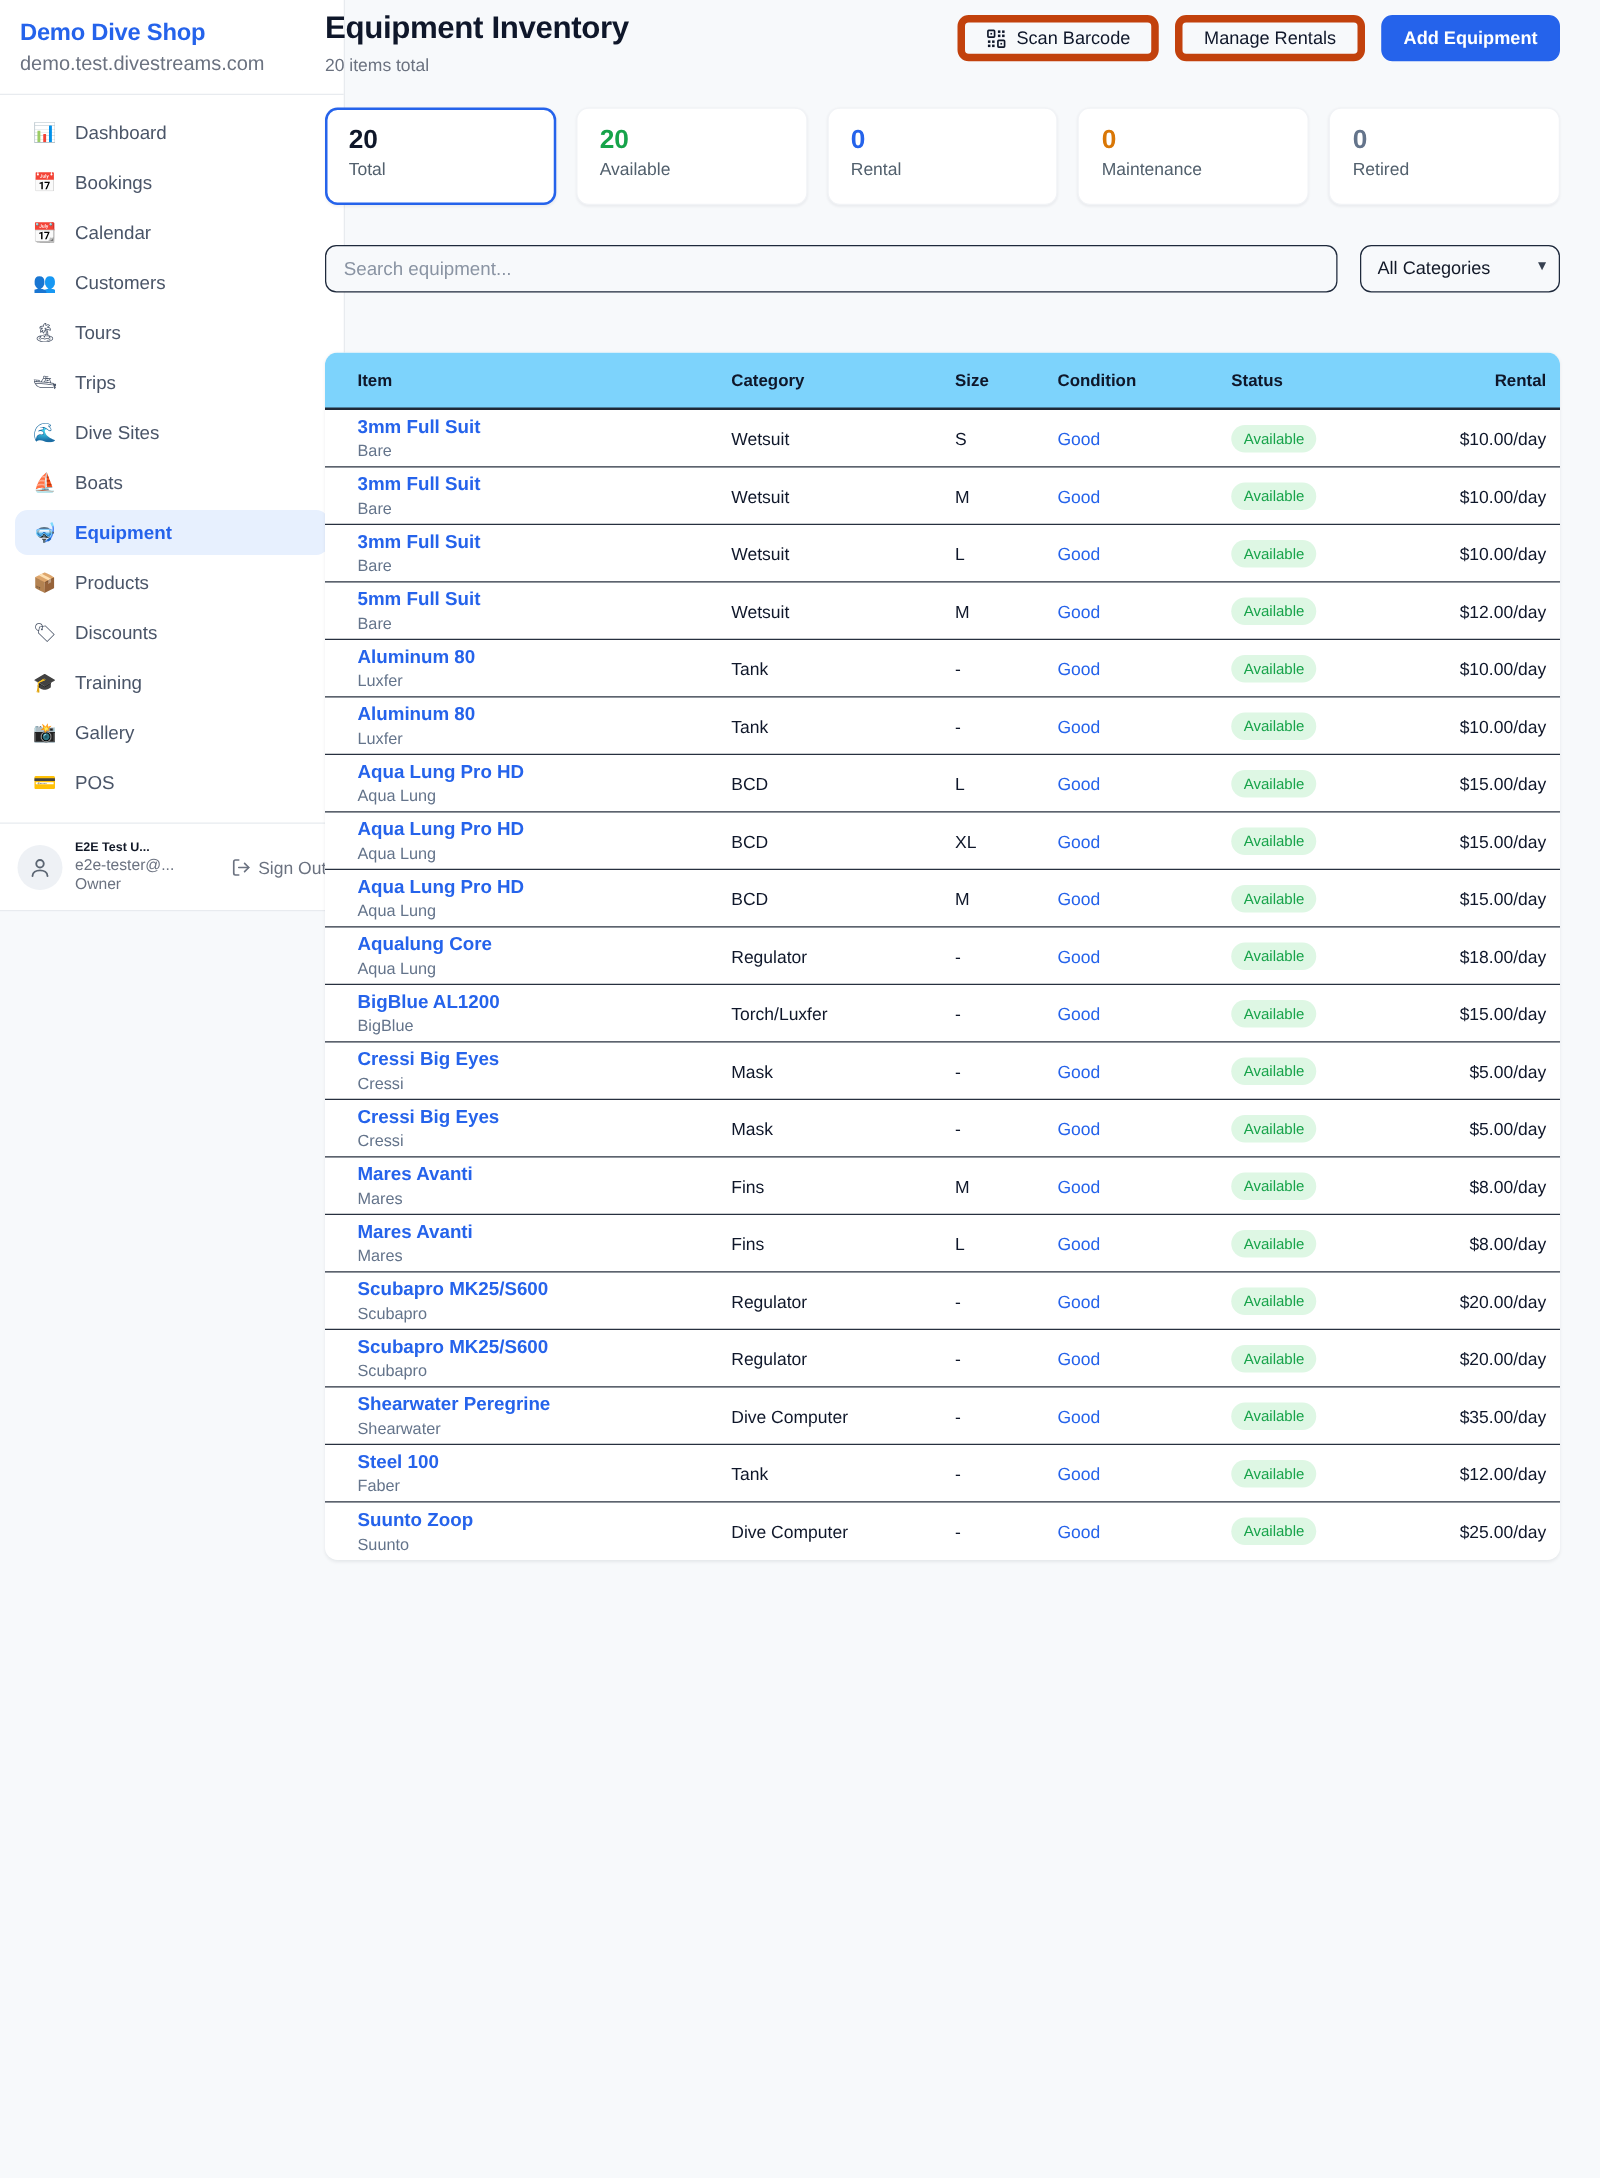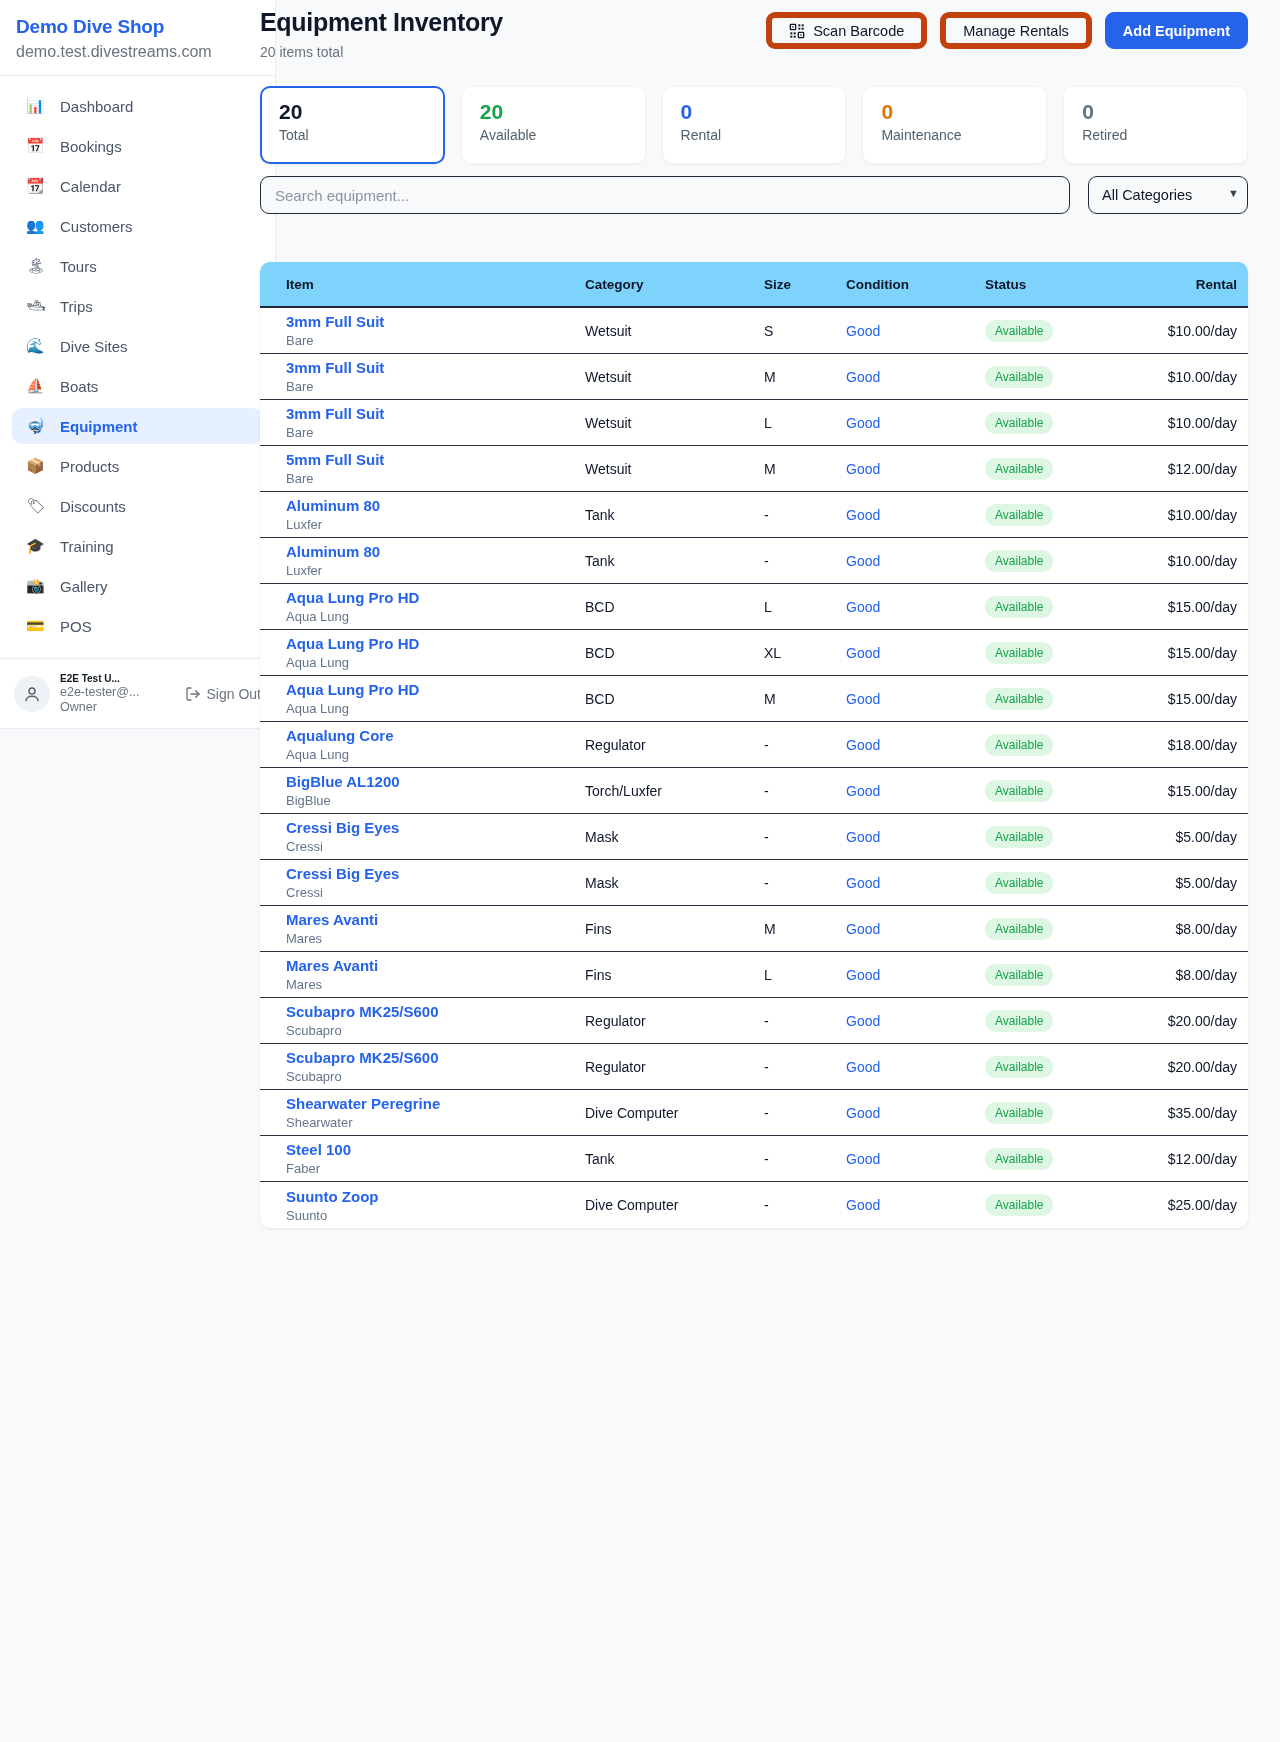--- a/index.html
+++ b/index.html
@@ -70,21 +70,21 @@
     background: #fff; border-radius: 10px; padding: 13px 18px;
     border: 1px solid #f1f3f6;
     box-shadow: 0 1px 2px rgba(16,24,40,.05);
     cursor: pointer; height: 78px;
   }
   .stat-card.selected { border: 2px solid #2563eb; padding: 12px 17px; }
   .stat-value { font-size: 21px; font-weight: 700; }
   .stat-label { font-size: 14px; color: #52606d; margin-top: 3px; }
 
   
-  .filters { display: flex; gap: 18px; margin-top: 12px; }
+  .filters { display: flex; gap: 18px; margin-top: 32px; }
   .search-input {
     flex: 1; height: 38px; border: 1px solid #1e293b; border-radius: 9px;
     background: #f7f9fb; padding: 0 14px; font-size: 15px; color: #111827;
     font-family: inherit; outline: none;
   }
   .search-input::placeholder { color: #8a94a3; }
   .select-wrap { position: relative; width: 160px; }
   .category-select {
     width: 100%; height: 38px; border: 1px solid #1e293b; border-radius: 9px;
     background: #f7f9fb; padding: 0 26px 0 13px; font-size: 14.5px; color: #111827;

